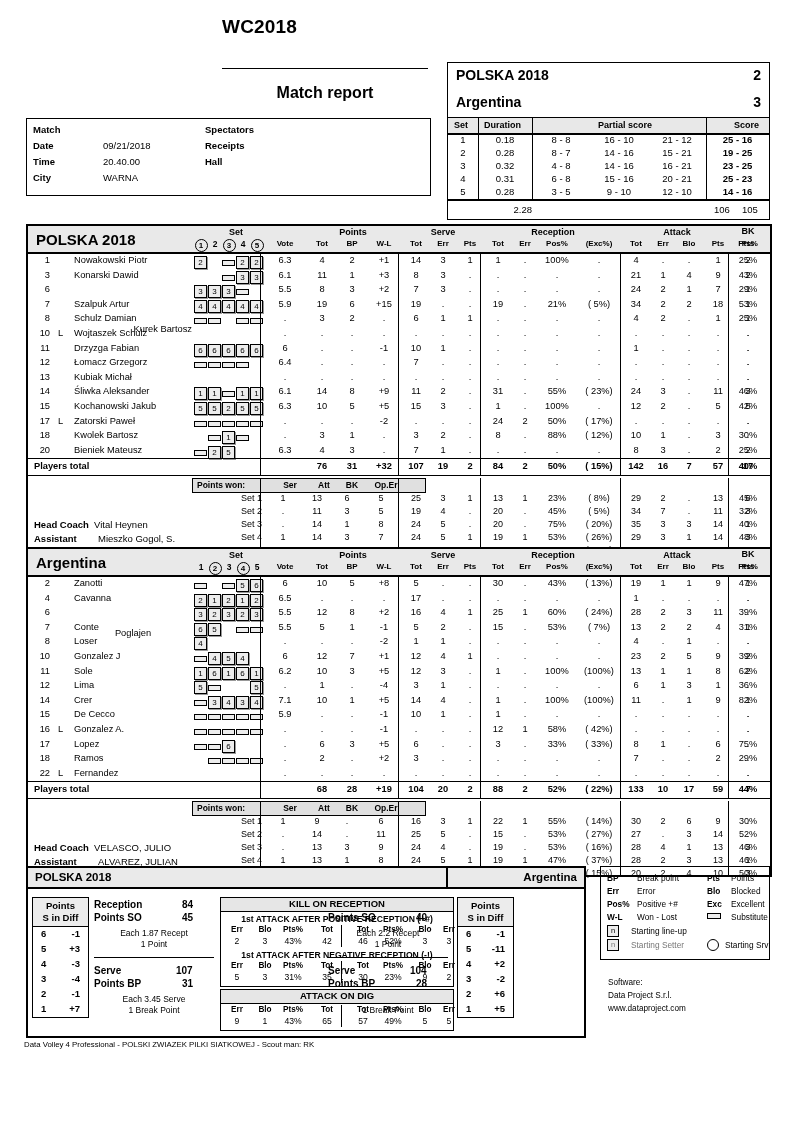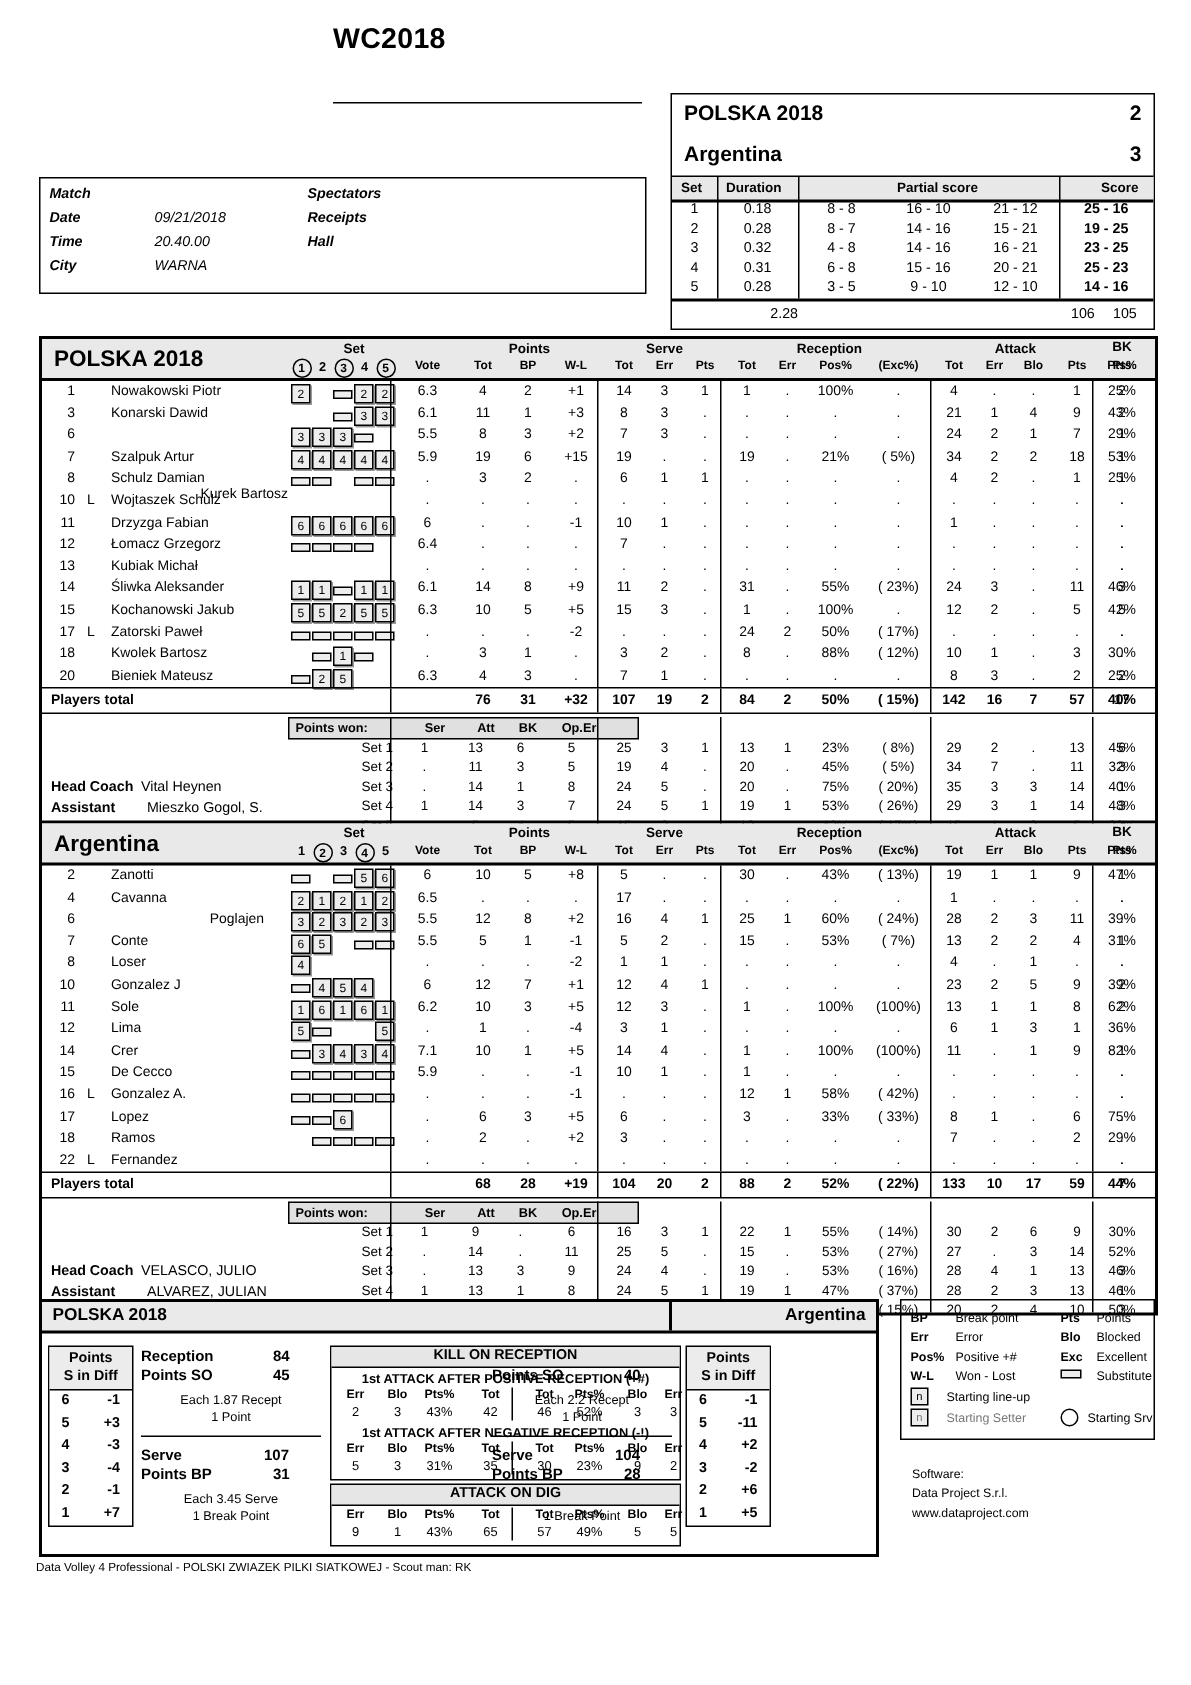--- a/index.html
+++ b/index.html
@@ -2,21 +2,21 @@
 <html><head>
 <meta charset="utf-8">
 <style>
   html,body{margin:0;padding:0;background:#fff;}
   body{width:794px;height:1123px;font-family:"Liberation Sans",sans-serif;color:#000;position:relative;}
   .page{position:relative;width:794px;height:1123px;}
   
   .wc-title{position:absolute;left:222px;top:16px;font-size:19px;font-weight:bold;letter-spacing:.2px;}
   .mr-rule{position:absolute;left:222px;top:68px;width:206px;height:0;border-top:1px solid #000;}
   .mr-title{position:absolute;left:222px;top:84px;width:206px;text-align:center;font-size:16px;font-weight:bold;}
-  .matchbox{position:absolute;left:26px;top:118px;width:403px;height:76px;border:1px solid #000;font-style:italic;}
+  .matchbox{position:absolute;left:26px;top:118px;width:403px;height:76px;border:1px solid #000;}
   .matchbox .lbl{position:absolute;font-size:9.5px;font-weight:bold;}
   .matchbox .val{position:absolute;font-size:9.5px;}
   .refbox{position:absolute;left:26px;top:196px;width:403px;height:22px;border:1px solid #000;}
   .refbox .lbl{position:absolute;left:6px;top:4px;font-size:9.5px;font-weight:bold;}
 
   
   .scorebox{position:absolute;left:447px;top:62px;width:321px;height:156px;border:1px solid #000;}
   .sb-team{position:absolute;left:0;width:321px;height:27px;}
   .sb-team .nm{position:absolute;left:8px;top:4px;font-size:14px;font-weight:bold;}
   .sb-team .sc{position:absolute;right:8px;top:4px;font-size:14px;font-weight:bold;}
@@ -74,20 +74,21 @@
   .lgdash{position:absolute;width:12px;height:4px;border:1px solid #000;background:#ededed;}
   .lgcirc{position:absolute;width:10px;height:10px;border:1px solid #000;border-radius:50%;}
 </style>
 </head>
 <body>
 
 <div class="page">
 
   <div class="wc-title">WC2018</div>
   <div class="mr-rule"></div>
+  <div class="mr-title">Match report</div>
 
   <div class="matchbox">
     <span class="lbl" style="left:6px;top:5px;">Match</span>
     <span class="lbl" style="left:6px;top:21px;">Date</span>
     <span class="lbl" style="left:6px;top:37px;">Time</span>
     <span class="lbl" style="left:6px;top:53px;">City</span>
     <span class="val" style="left:76px;top:21px;">09/21/2018</span>
     <span class="val" style="left:76px;top:37px;">20.40.00</span>
     <span class="val" style="left:76px;top:53px;">WARNA</span>
     <span class="lbl" style="left:178px;top:5px;">Spectators</span>
@@ -775,21 +776,21 @@
           <div class="cell" style="left: 594px; width: 28px; text-align: center; box-sizing: border-box;">1</div>
           <div class="cell" style="left: 622px; width: 26px; text-align: center; box-sizing: border-box;">.</div>
           <div class="cell" style="left: 646px; width: 30px; text-align: center; box-sizing: border-box;">.</div>
           <div class="cell" style="left: 676px; width: 28px; text-align: center; box-sizing: border-box;">.</div>
           <div class="cell" style="left: 702px; width: 36px; text-align: center; box-sizing: border-box;">.</div>
           <div class="cell" style="left: 704px; width: 32px; text-align: center; box-sizing: border-box;">.</div>
         </div>
         <div class="row">
           <div class="cell" style="left: 0px; width: 26px; text-align: right; padding-right: 4px; box-sizing: border-box;">6</div>
           <div class="cell" style="left: 28px; width: 12px; text-align: left; padding-left: 2px; box-sizing: border-box;"></div>
-          <div class="cell" style="left: 28px; width: 120px; text-align: right; padding-left: 2px; box-sizing: border-box;">Poglajen</div>
+          <div class="cell" style="left: 44px; width: 120px; text-align: center; padding-left: 2px; box-sizing: border-box; margin-top: 21px;">Poglajen</div>
           <div class="chip" style="left: 166px;">3</div>
           <div class="chip" style="left: 180px;">2</div>
           <div class="chip" style="left: 194px;">3</div>
           <div class="chip" style="left: 208px;">2</div>
           <div class="chip" style="left: 222px;">3</div>
           <div class="cell" style="left: 234px; width: 46px; text-align: center; box-sizing: border-box;">5.5</div>
           <div class="cell" style="left: 280px; width: 28px; text-align: center; box-sizing: border-box;">12</div>
           <div class="cell" style="left: 310px; width: 28px; text-align: center; box-sizing: border-box;">8</div>
           <div class="cell" style="left: 340px; width: 32px; text-align: center; box-sizing: border-box;">+2</div>
           <div class="cell" style="left: 374px; width: 28px; text-align: center; box-sizing: border-box;">16</div>

